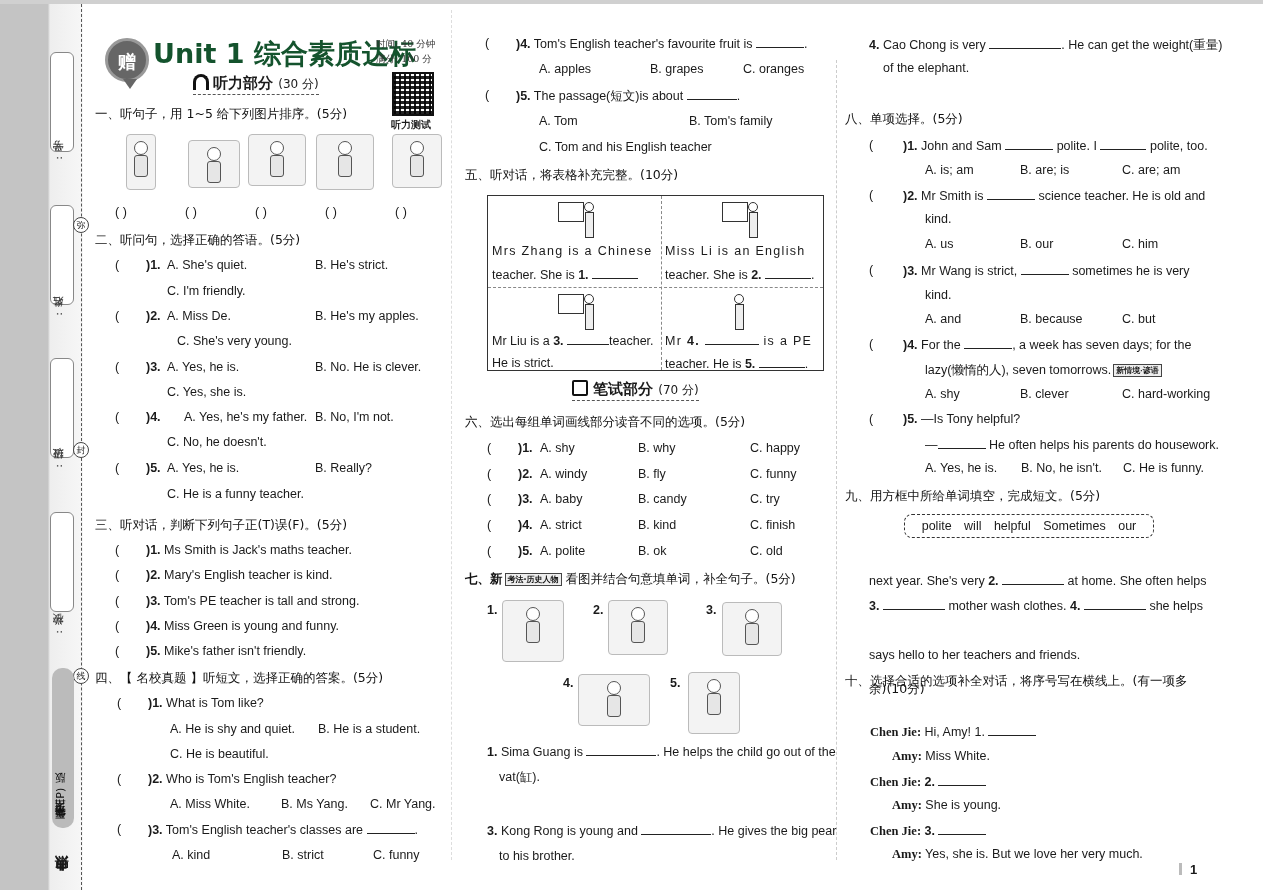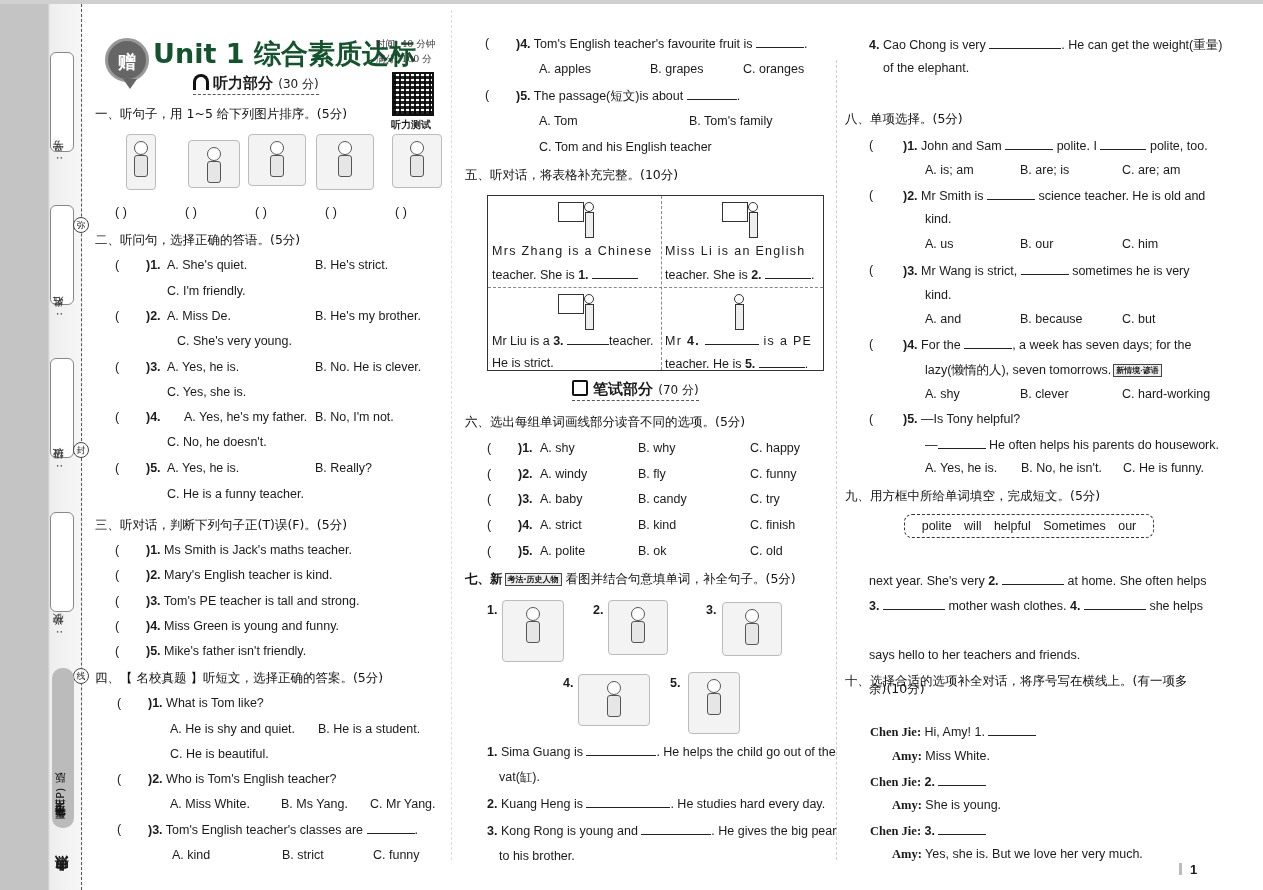--- a/index.html
+++ b/index.html
@@ -136,21 +136,21 @@
   <div>
     <div class="abs q" style="left:115px;top:258px"><span class="paren">(</span></div>
     <div class="abs q num" style="left:146px;top:258px">)1.</div>
     <div class="opt q" style="left:167px;top:258px">A. She's quiet.</div>
     <div class="opt q" style="left:315px;top:258px">B. He's strict.</div>
     <div class="opt q" style="left:167px;top:284px">C. I'm friendly.</div>
 
     <div class="abs q" style="left:115px;top:309px"><span class="paren">(</span></div>
     <div class="abs q num" style="left:146px;top:309px">)2.</div>
     <div class="opt q" style="left:167px;top:309px">A. Miss De.</div>
-    <div class="opt q" style="left:315px;top:309px">B. He's my brother.</div>
+    <div class="opt q" style="left:315px;top:309px">B. He's my apples.</div>
     <div class="opt q" style="left:177px;top:334px">C. She's very young.</div>
 
     <div class="abs q" style="left:115px;top:360px"><span class="paren">(</span></div>
     <div class="abs q num" style="left:146px;top:360px">)3.</div>
     <div class="opt q" style="left:167px;top:360px">A. Yes, he is.</div>
     <div class="opt q" style="left:315px;top:360px">B. No. He is clever.</div>
     <div class="opt q" style="left:167px;top:385px">C. Yes, she is.</div>
 
     <div class="abs q" style="left:115px;top:410px"><span class="paren">(</span></div>
     <div class="abs q num" style="left:146px;top:410px">)4.</div>
@@ -303,21 +303,20 @@
       <div class="body"></div>
     </div>
   <div class="abs num" style="left:670px;top:676px">5.</div>
   <div class="pic" style="left:688px;top:672px;width:52px;height:62px">
       <div class="fig"></div>
       <div class="body"></div>
     </div>
 
   <div class="abs q" style="left:487px;top:744px"><b>1.</b> <span>Sima Guang is</span> <span class="blank" style="width:70px"></span><span>. He helps the child go out of the</span></div>
   <div class="abs q" style="left:499px;top:769px">vat(缸).</div>
-  <div class="abs q" style="left:487px;top:796px"><b>2.</b> <span>Kuang Heng is</span> <span class="blank" style="width:84px"></span><span>. He studies hard every day.</span></div>
   <div class="abs q" style="left:487px;top:823px"><b>3.</b> <span>Kong Rong is young and</span> <span class="blank" style="width:70px"></span><span>. He gives the big pear</span></div>
   <div class="abs q" style="left:499px;top:849px">to his brother.</div>
 
   <div class="abs q" style="left:869px;top:37px"><b>4.</b> <span>Cao Chong is very</span> <span class="blank" style="width:72px"></span><span>. He can get the weight(重量)</span></div>
   <div class="abs q" style="left:883px;top:61px">of the elephant.</div>
 
   <div class="abs sec" style="left:845px;top:111px">八、单项选择。(5分)</div>
 
   <div class="abs q" style="left:869px;top:138px">(</div>
   <div class="abs q" style="left:903px;top:138px"><b>)1.</b> <span>John and Sam</span> <span class="blank" style="width:48px"></span> <span>polite. I</span> <span class="blank" style="width:46px"></span> <span>polite, too.</span></div>

